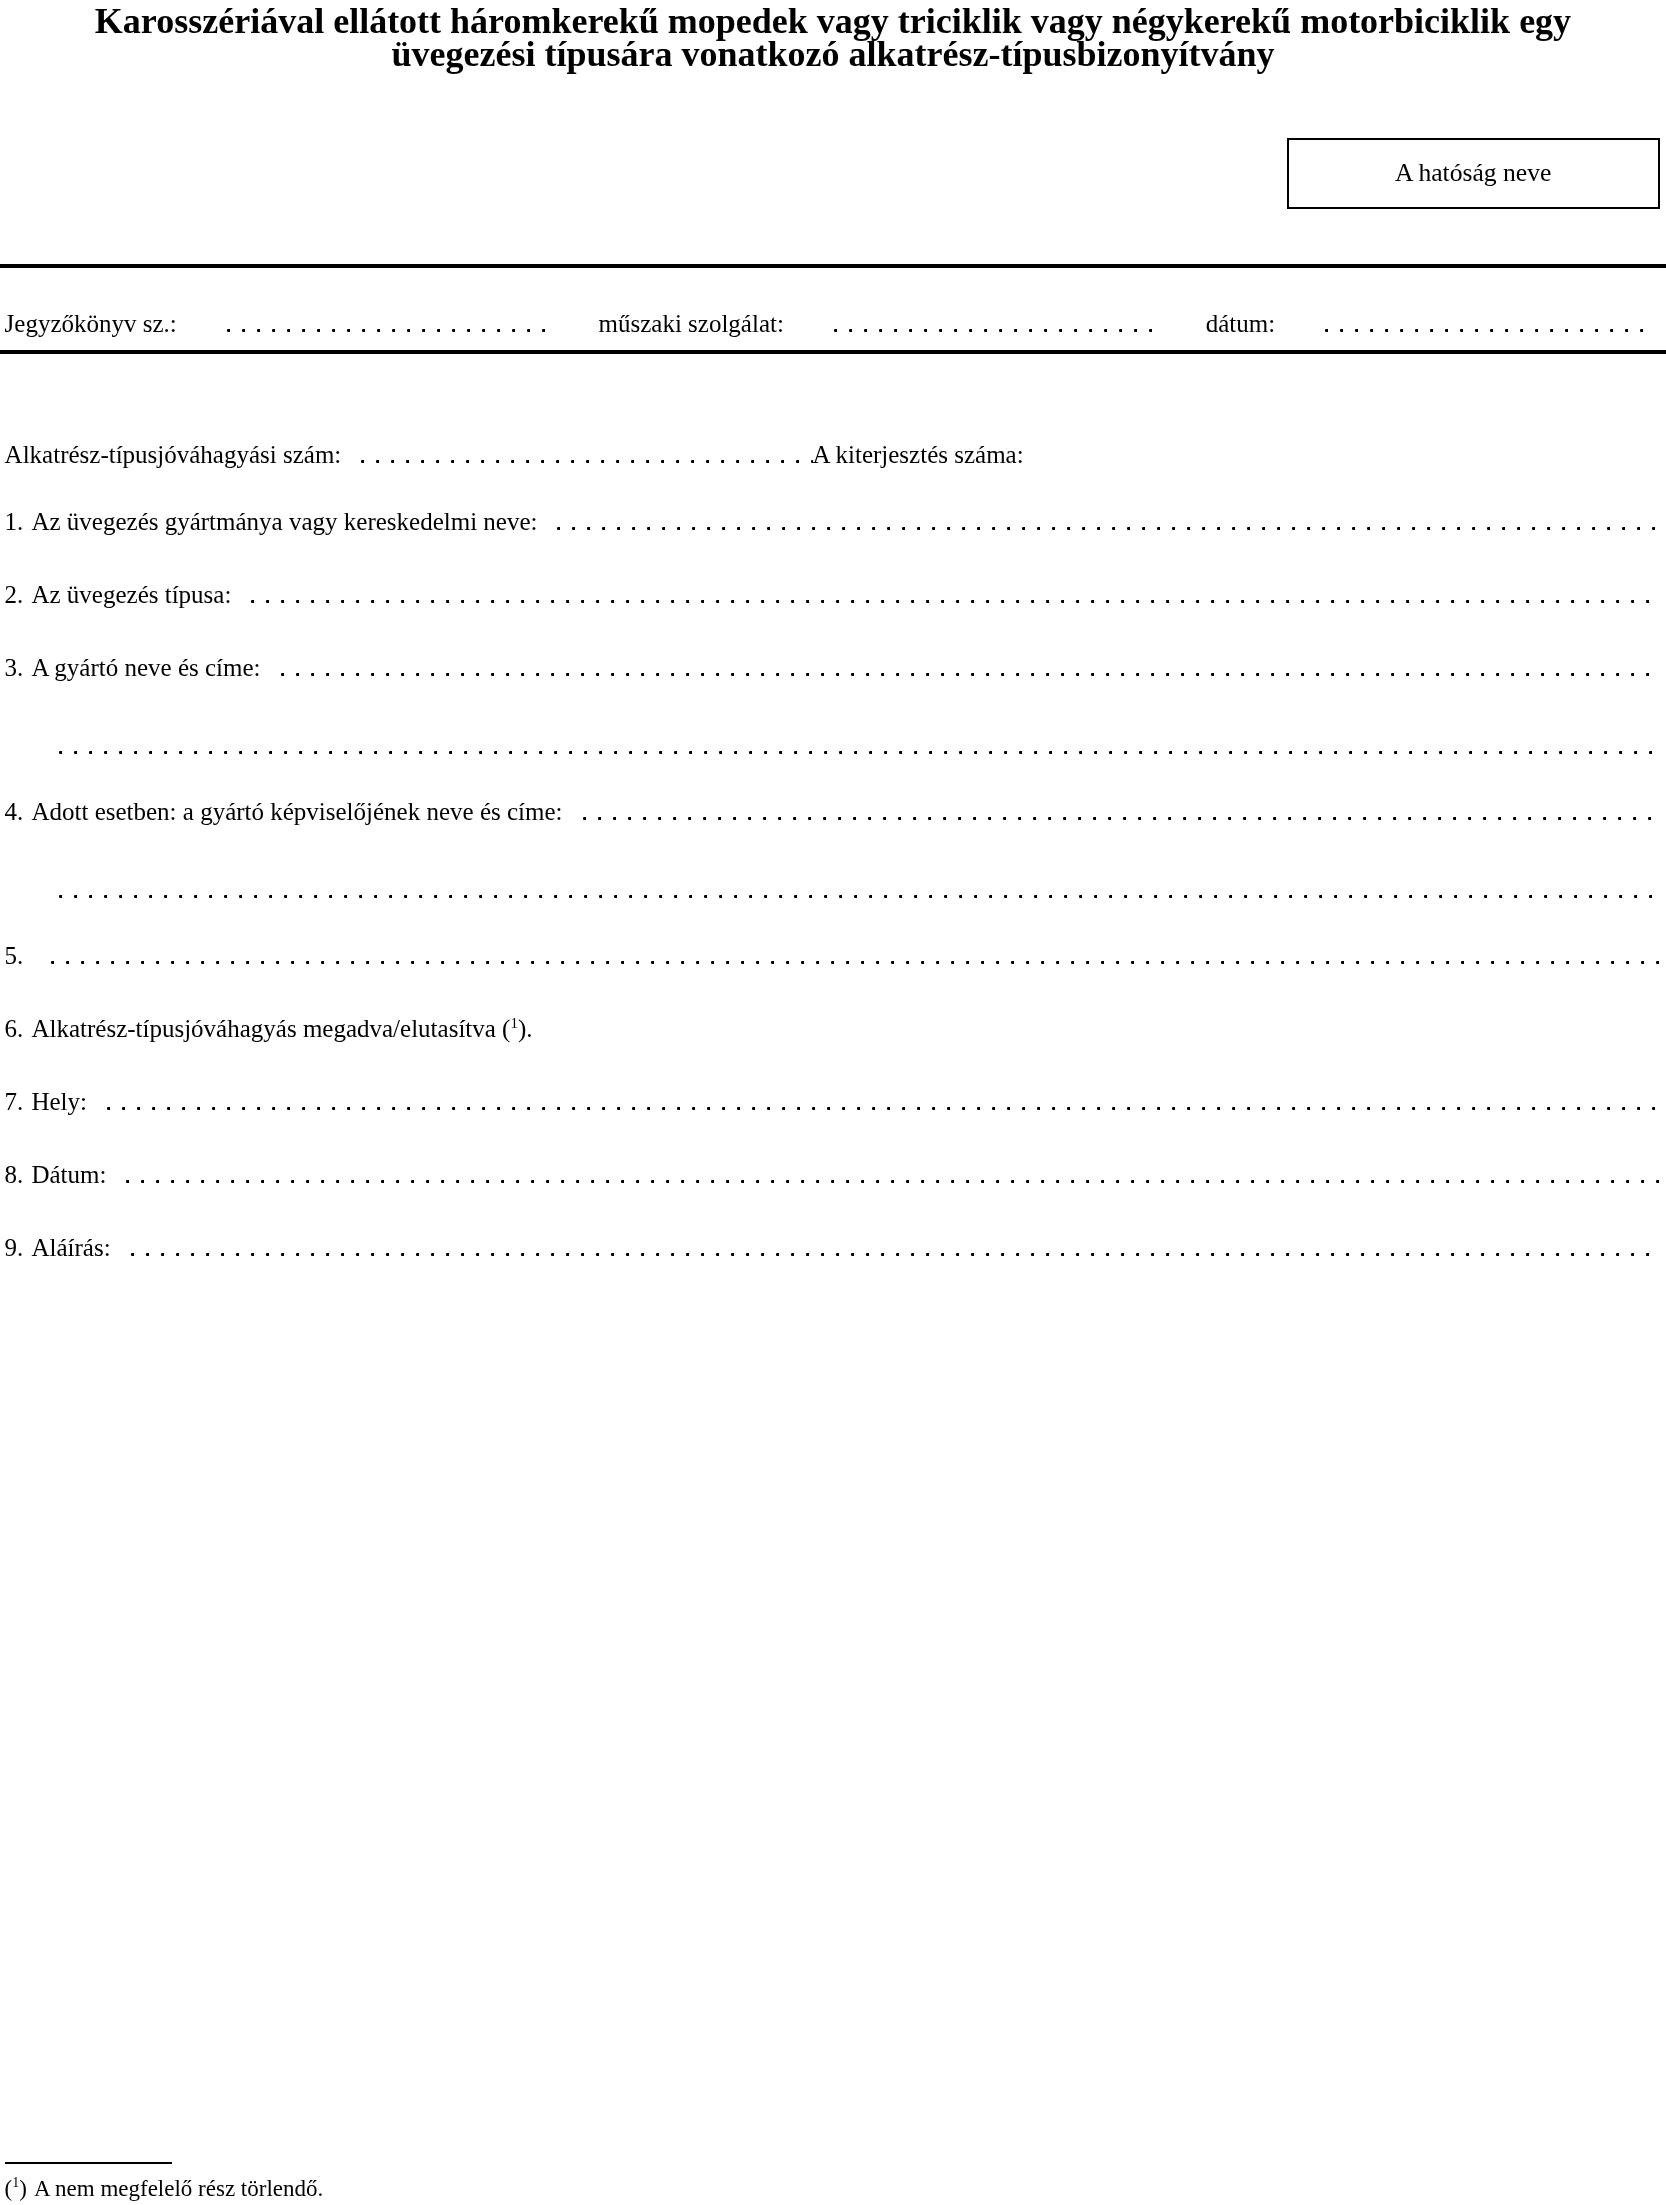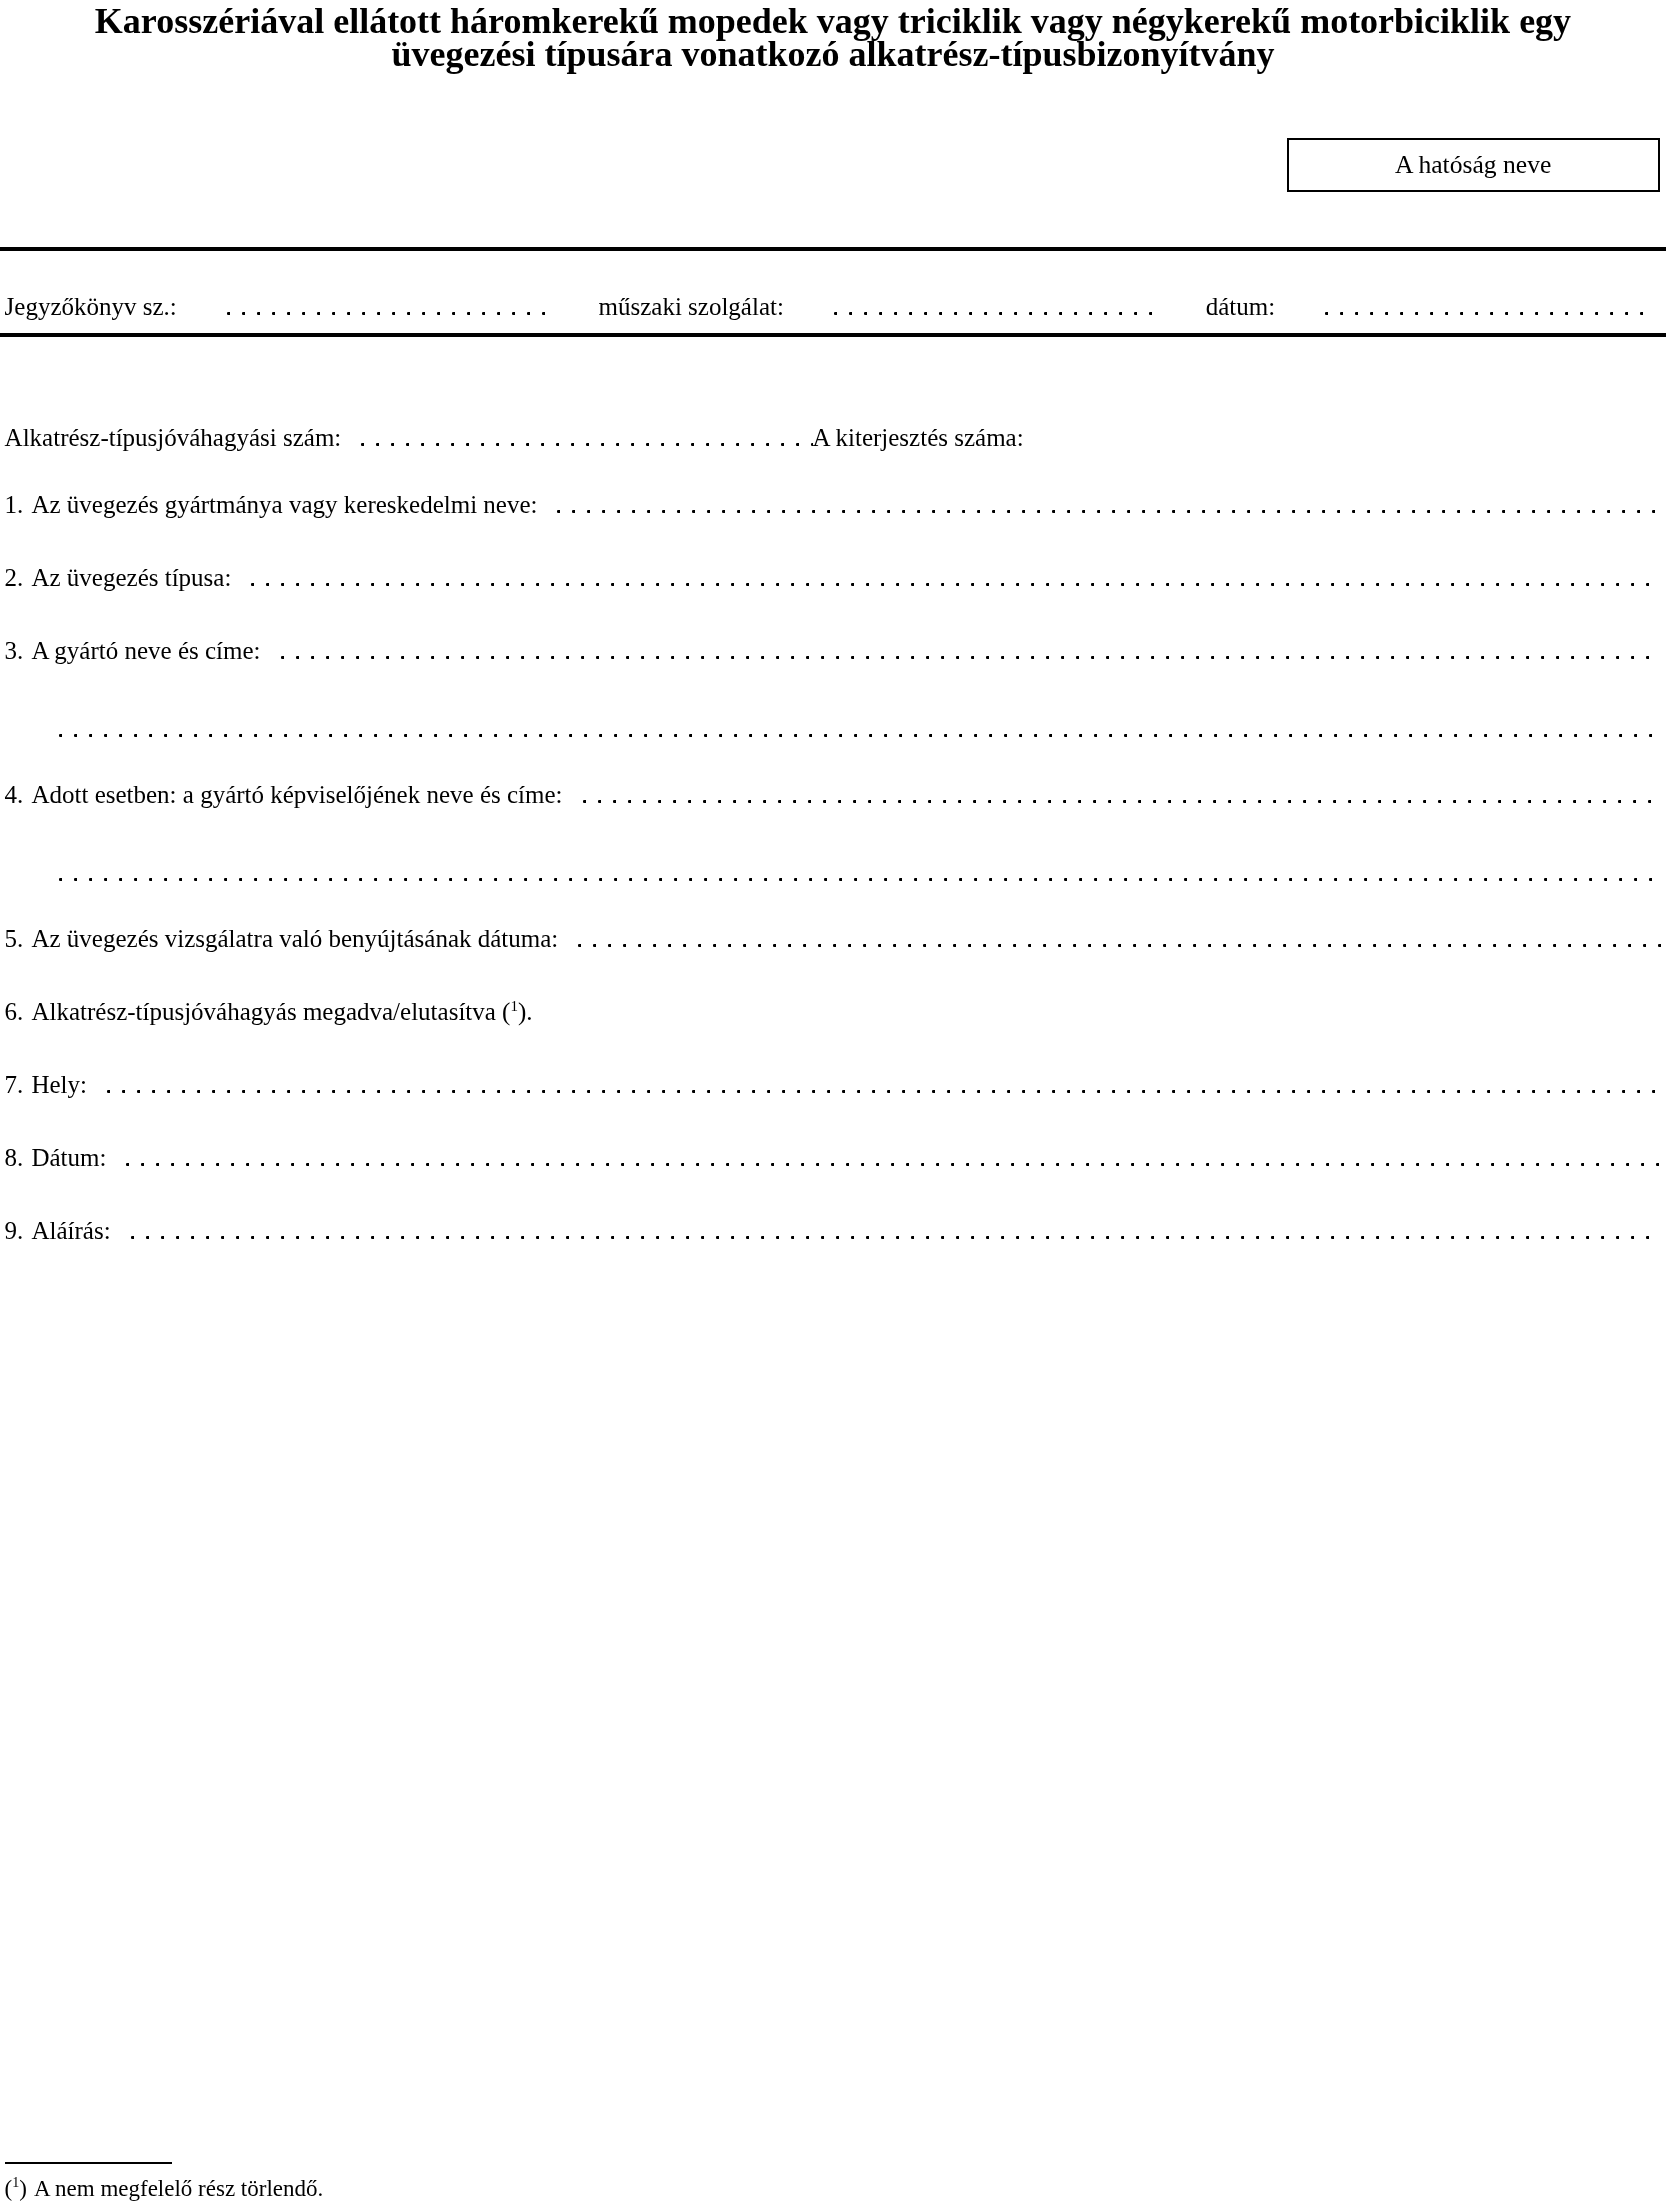--- a/index.html
+++ b/index.html
@@ -22,21 +22,21 @@
     font-size: 36px;
     line-height: 33px;
     max-width: 1533px;
     margin: 4.6px auto 0 auto;
   }
 
   
   .authority-box {
     box-sizing: border-box;
     width: 373px;
-    height: 54px;
+    height: 71px;
     border: 2.9px solid #000;
     margin: 67px 6.4px 0 auto;
     display: flex;
     align-items: center;
     justify-content: center;
     font-size: 25.6px;
     white-space: nowrap;
   }
 
   
@@ -159,21 +159,20 @@
       <span>Adott esetben: a gyártó képviselőjének neve és címe:</span>
       <span class="leader"></span>
     </div>
 
     <div class="line cont">
       <span class="leader"></span>
     </div>
 
     <div class="line item after-cont">
       <span class="num">5.</span>
-      <span>Az üvegezés vizsgálatra való benyújtásának dátuma:</span>
       <span class="leader"></span>
     </div>
 
     <div class="line item">
       <span class="num">6.</span>
       <span>
         <span>Alkatrész-típusjóváhagyás megadva/elutasítva (</span><sup>1</sup><span>).</span>
       </span>
     </div>
 

